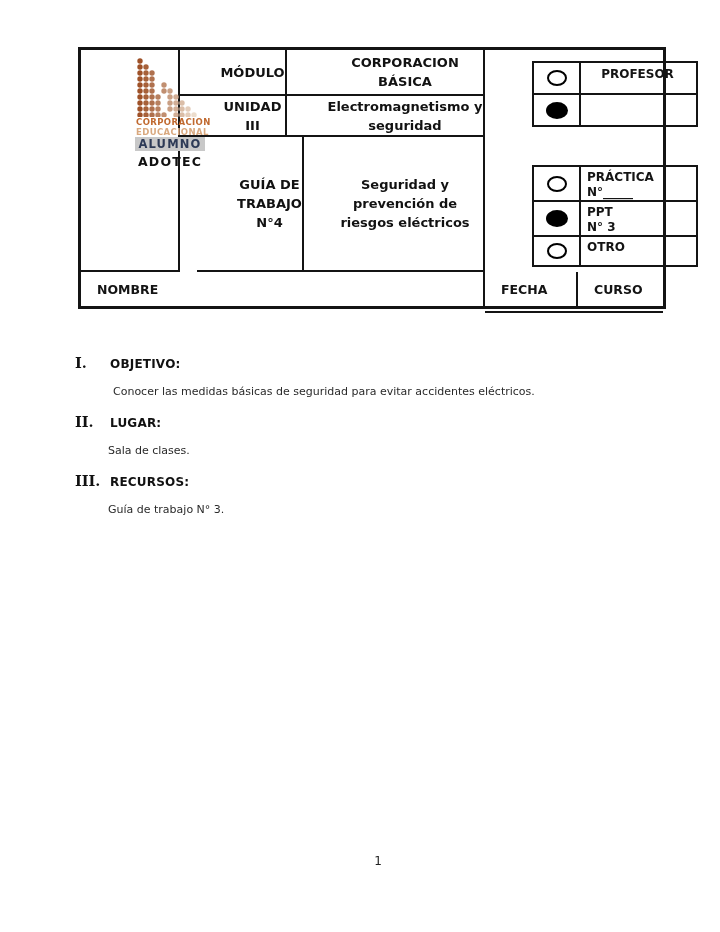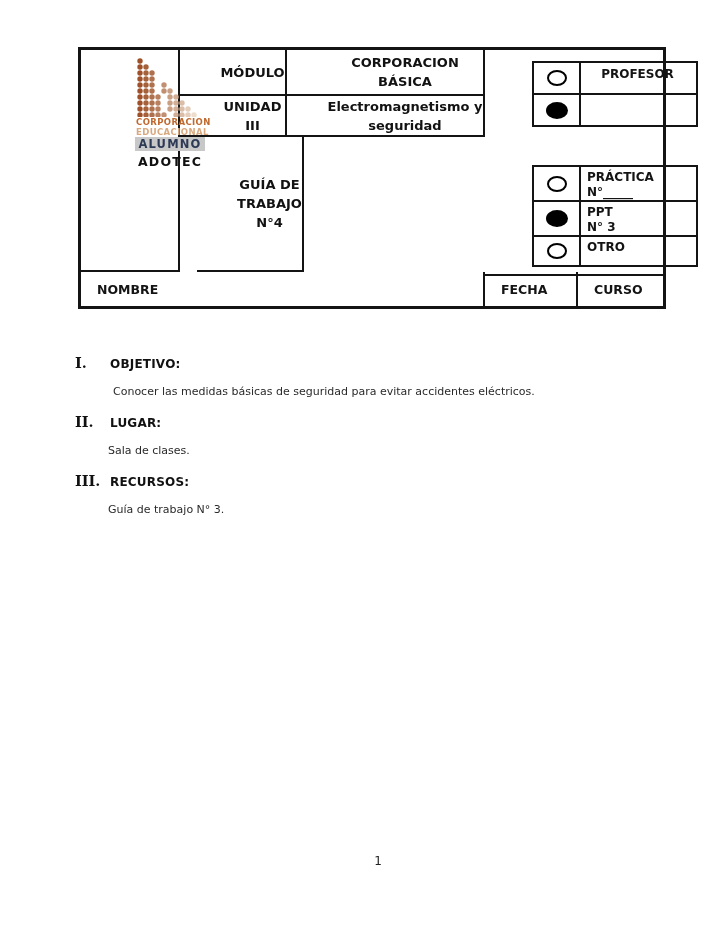--- a/index.html
+++ b/index.html
@@ -126,22 +126,25 @@
     <div class="cell hd br bb" style="left:99px;top:46px;width:107px;height:41px;">
       <span>UNIDAD III</span>
     </div>
     <div class="cell hd br bb" style="left:206px;top:46px;width:198px;height:41px;">
       <span style="width:180px;">Electromagnetismo y seguridad</span>
     </div>
 
     <div class="cell hd br bb" style="left:99px;top:87px;width:107px;height:135px;margin-left:17px;">
       <span style="width:84px;">GUÍA DE TRABAJO N°4</span>
     </div>
-
-    <div class="cell bb" style="left:404px;top:0;width:178px;height:226px;">
+    <div class="cell hd br bb" style="left:206px;top:87px;width:198px;height:135px;">
+      <span style="width:180px;">Seguridad y prevención de riesgos eléctricos</span>
+    </div>
+
+    <div class="cell bb" style="left:404px;top:0;width:178px;height:263px;">
       <div style="position:relative;width:100%;height:100%;">
 
         <div class="chk-table" style="left:7px;top:11px;width:166px;height:66px;">
           <div class="chk-row divide">
             <div class="chk-circle-cell">
               <div class="circle"></div>
             </div>
             <div class="chk-label-cell center" style="padding-top:4px;">PROFESOR</div>
           </div>
           <div class="chk-row">

